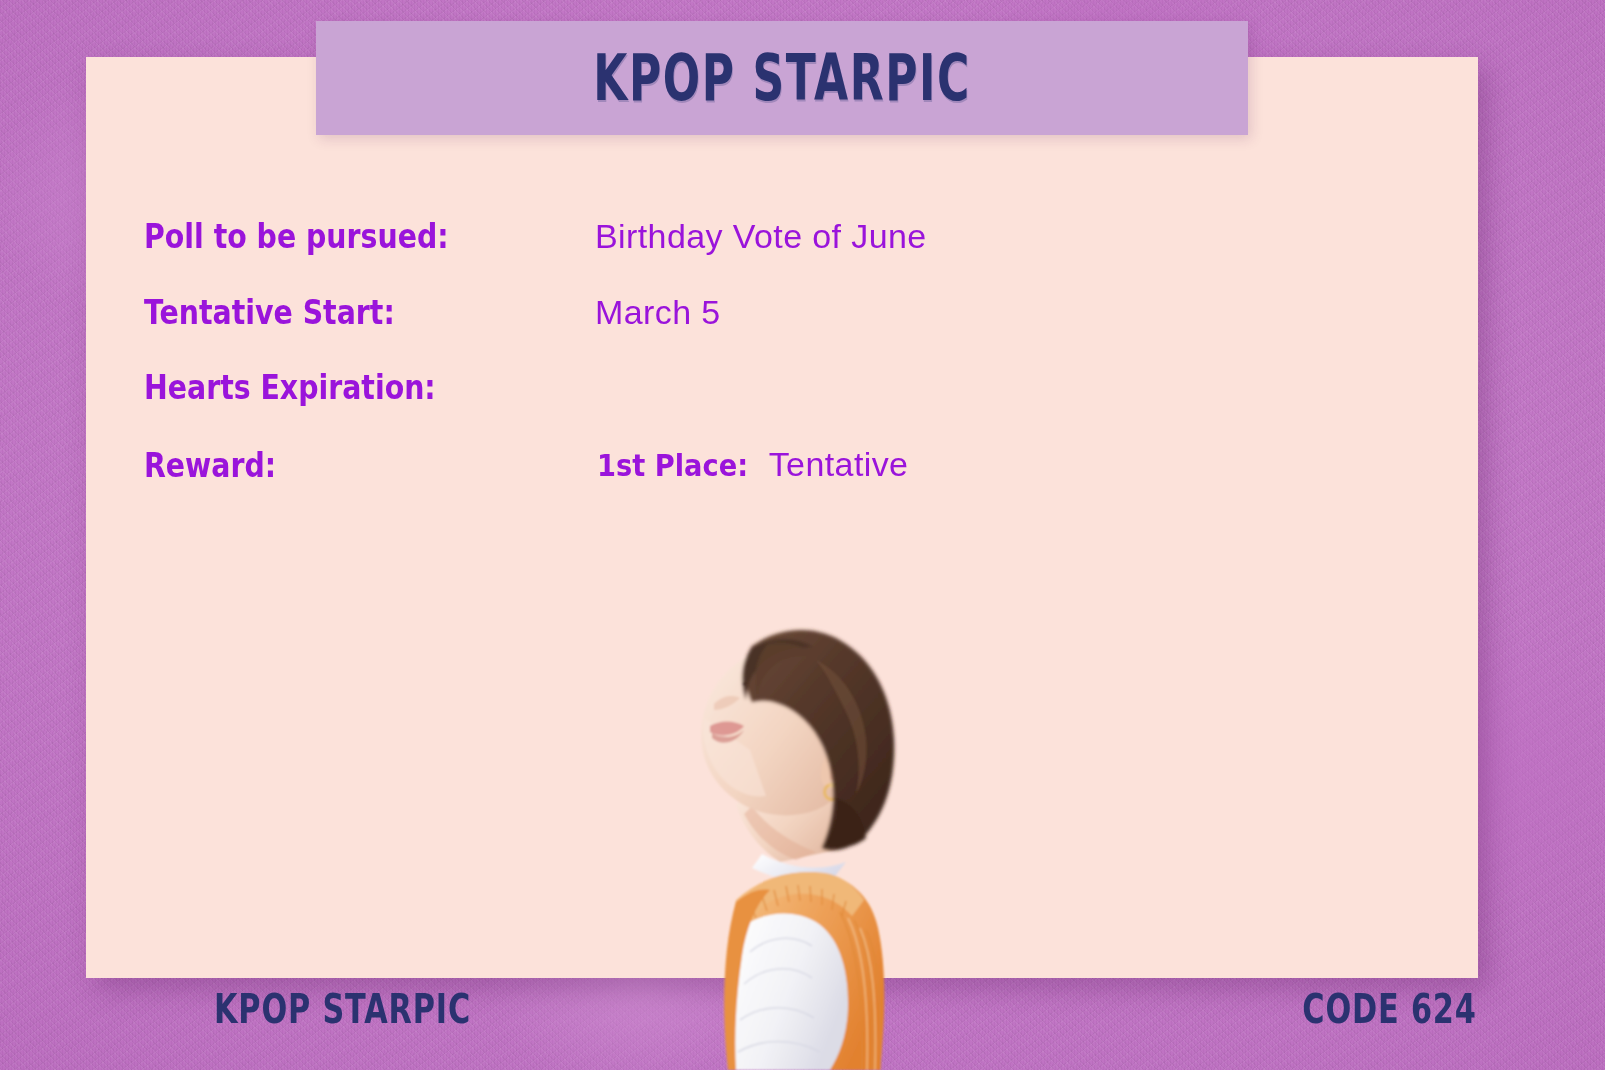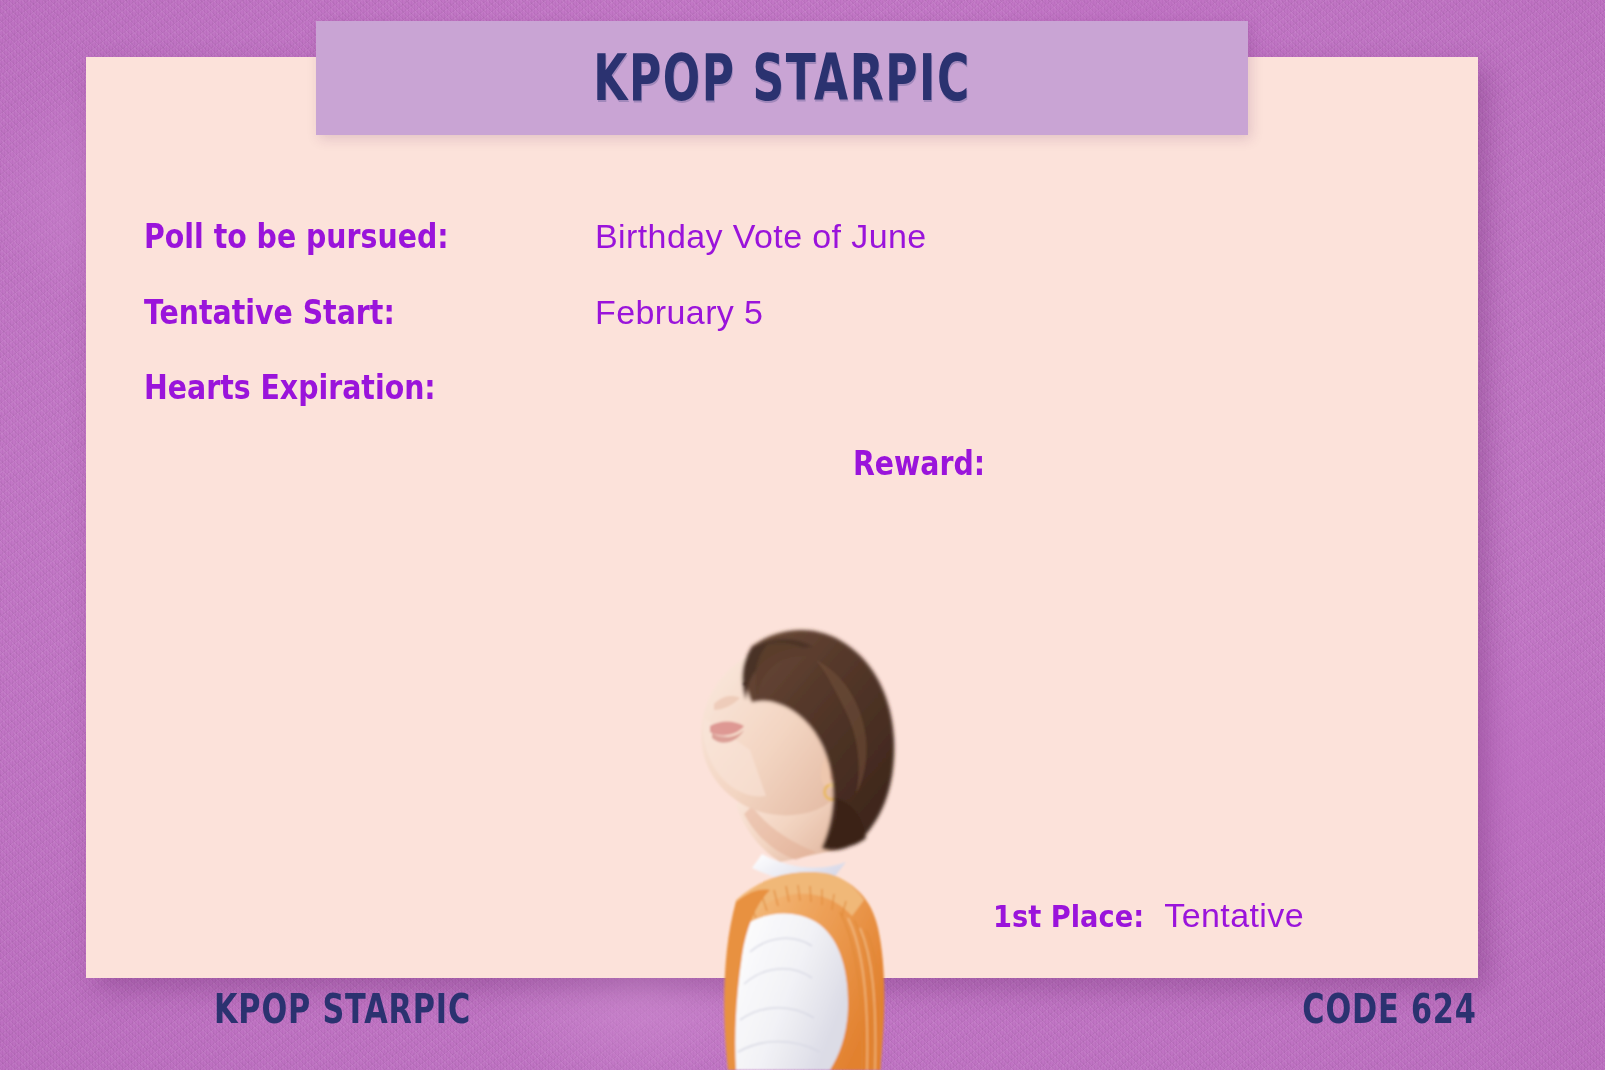--- a/index.html
+++ b/index.html
@@ -78,21 +78,21 @@
     position: absolute;
     left: 144px;
     top: 214px;
     width: 1160px;
   }
   .info-row {
     display: flex;
     align-items: flex-end;
     margin-bottom: 30px;
   }
-  .info-row.row-reward { margin-top: 32px; flex-direction: column; }
+  .info-row.row-reward { margin-top: 32px; }
 
   .info-label {
     width: 451px;
     flex: 0 0 451px;
     font-family: "DejaVu Sans", sans-serif;
     font-weight: 700;
     font-size: 33px;
     color: #9A14DB;
     transform: scaleX(0.86);
     transform-origin: left center;
@@ -158,21 +158,21 @@
 
 <div id="info-block">
 
   <div class="info-row">
     <span class="info-label">Poll to be pursued:</span>
     <span class="info-value">Birthday Vote of June</span>
   </div>
 
   <div class="info-row">
     <span class="info-label">Tentative Start:</span>
-    <span class="info-value">February 5</span>
+    <span class="info-value">March 5</span>
   </div>
 
   <div class="info-row">
     <span class="info-label">Hearts Expiration:</span>
   </div>
 
   <div class="info-row row-reward">
     <span class="info-label">Reward:</span>
     <span class="info-value">
       <span class="reward-rank">1st Place:</span><span>Tentative</span>

